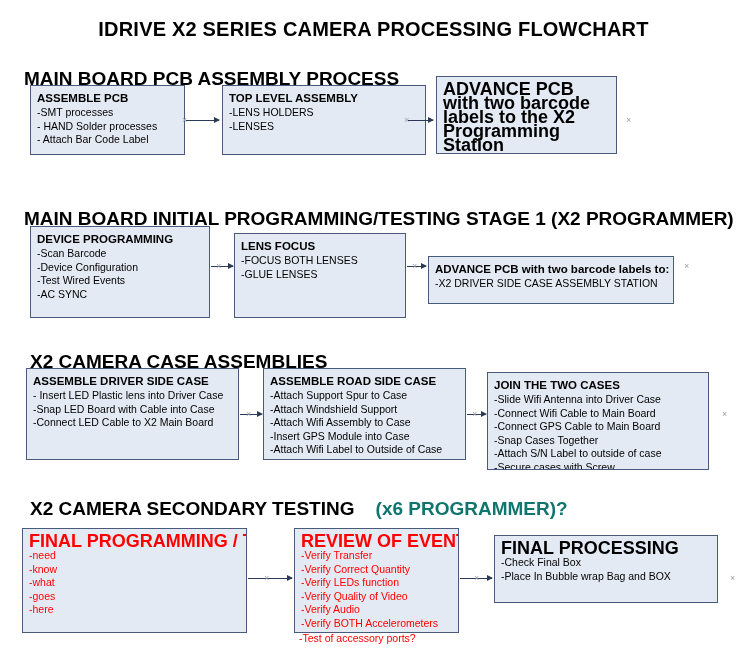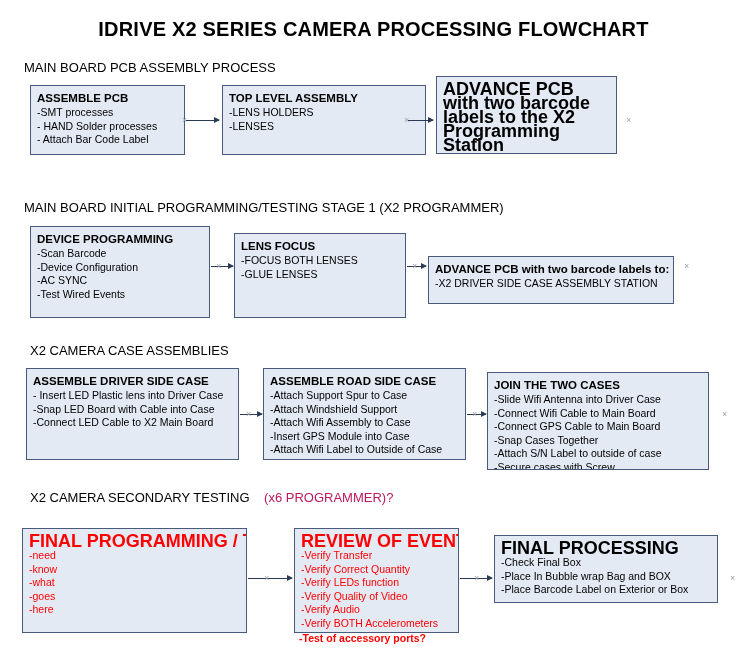--- a/index.html
+++ b/index.html
@@ -24,26 +24,27 @@
     left: 0;
     top: 18px;
     width: 747px;
     text-align: center;
     font-size: 20px;
     font-weight: bold;
     letter-spacing: 0.2px;
   }
   .section-head {
     position: absolute;
-    font-size: 13px;
-    font-weight: normal;
+    font-size: 19px;
+    font-weight: bold;
     white-space: nowrap;
+    margin-top: 8px;
   }
   .section-head .accent {
-    color: #be185d;
+    color: #0f766e;
     text-align: right;
   }
   .box {
     position: absolute;
     box-sizing: border-box;
     border: 1px solid #4a5a7a;
     background: #e4eaf4;
     padding: 5px 6px 4px 6px;
     overflow: hidden;
   }
@@ -127,22 +128,22 @@
   </div>
 
   <div class="section-head" style="left:24px; top:200px;">
     <span>MAIN BOARD INITIAL PROGRAMMING/TESTING STAGE 1 (X2 PROGRAMMER)</span>
   </div>
 
   <div class="box" style="left:30px; top:226px; width:180px; height:92px;">
     <div class="box-title">DEVICE PROGRAMMING</div>
     <div class="box-line">-Scan Barcode</div>
     <div class="box-line">-Device Configuration</div>
+    <div class="box-line">-Test Wired Events</div>
     <div class="box-line">-AC SYNC</div>
-    <div class="box-line">-Test Wired Events</div>
   </div>
 
   <div class="arrow" style="left:211px; top:266px; width:22px;"></div>
 
   <div class="box" style="left:234px; top:233px; width:172px; height:85px;">
     <div class="box-title">LENS FOCUS</div>
     <div class="box-line">-FOCUS BOTH LENSES</div>
     <div class="box-line">-GLUE LENSES</div>
   </div>
 
@@ -206,29 +207,28 @@
 
   <div class="box" style="left:294px; top:528px; width:165px; height:105px;">
     <div class="box-title big red">REVIEW OF EVENTS</div>
     <div class="box-line red">-Verify Transfer</div>
     <div class="box-line red">-Verify Correct Quantity</div>
     <div class="box-line red">-Verify LEDs function</div>
     <div class="box-line red">-Verify Quality of Video</div>
     <div class="box-line red">-Verify Audio</div>
     <div class="box-line red">-Verify BOTH Accelerometers</div>
   </div>
-  <div class="box-line red" style="position:absolute; left:299px; top:632px;font-weight:bold;">-Test of accessory ports?</div>
+  <div class="box-line red" style="position:absolute; left:299px; top:632px;">-Test of accessory ports?</div>
 
   <div class="arrow" style="left:460px; top:578px; width:32px;"></div>
 
   <div class="box" style="left:494px; top:535px; width:224px; height:68px;">
     <div class="box-title big">FINAL PROCESSING</div>
     <div class="box-line">-Check Final Box</div>
     <div class="box-line">-Place In Bubble wrap Bag and BOX</div>
-    <div class="box-line">-Place Barcode Label on Exterior or Box</div>
   </div>
 
   <div class="tick" style="left:182px; top:116px;">×</div>
   <div class="tick" style="left:404px; top:116px;">×</div>
   <div class="tick" style="left:626px; top:116px;">×</div>
   <div class="tick" style="left:216px; top:262px;">×</div>
   <div class="tick" style="left:412px; top:262px;">×</div>
   <div class="tick" style="left:684px; top:262px;">×</div>
   <div class="tick" style="left:246px; top:410px;">×</div>
   <div class="tick" style="left:472px; top:410px;">×</div>

